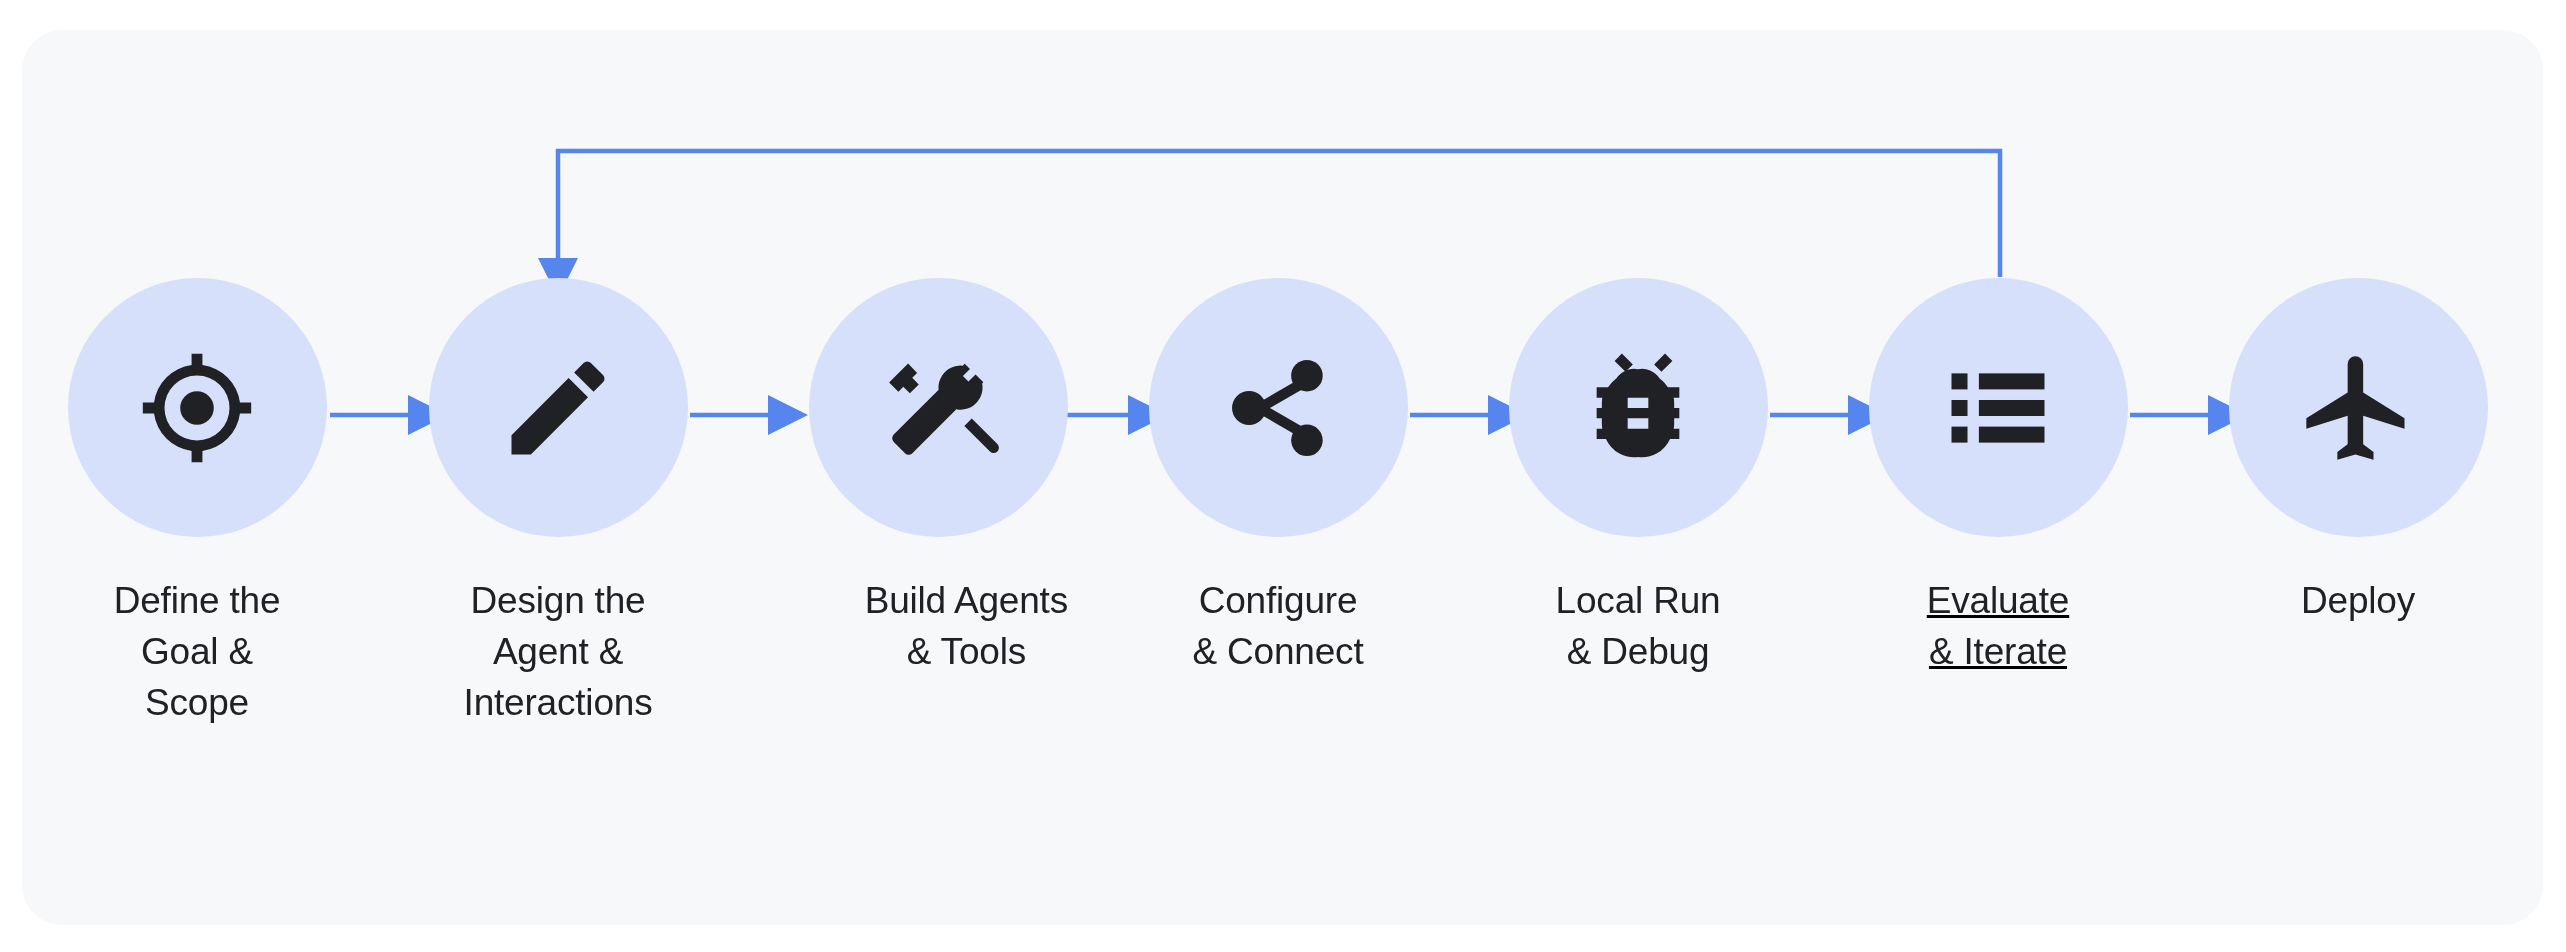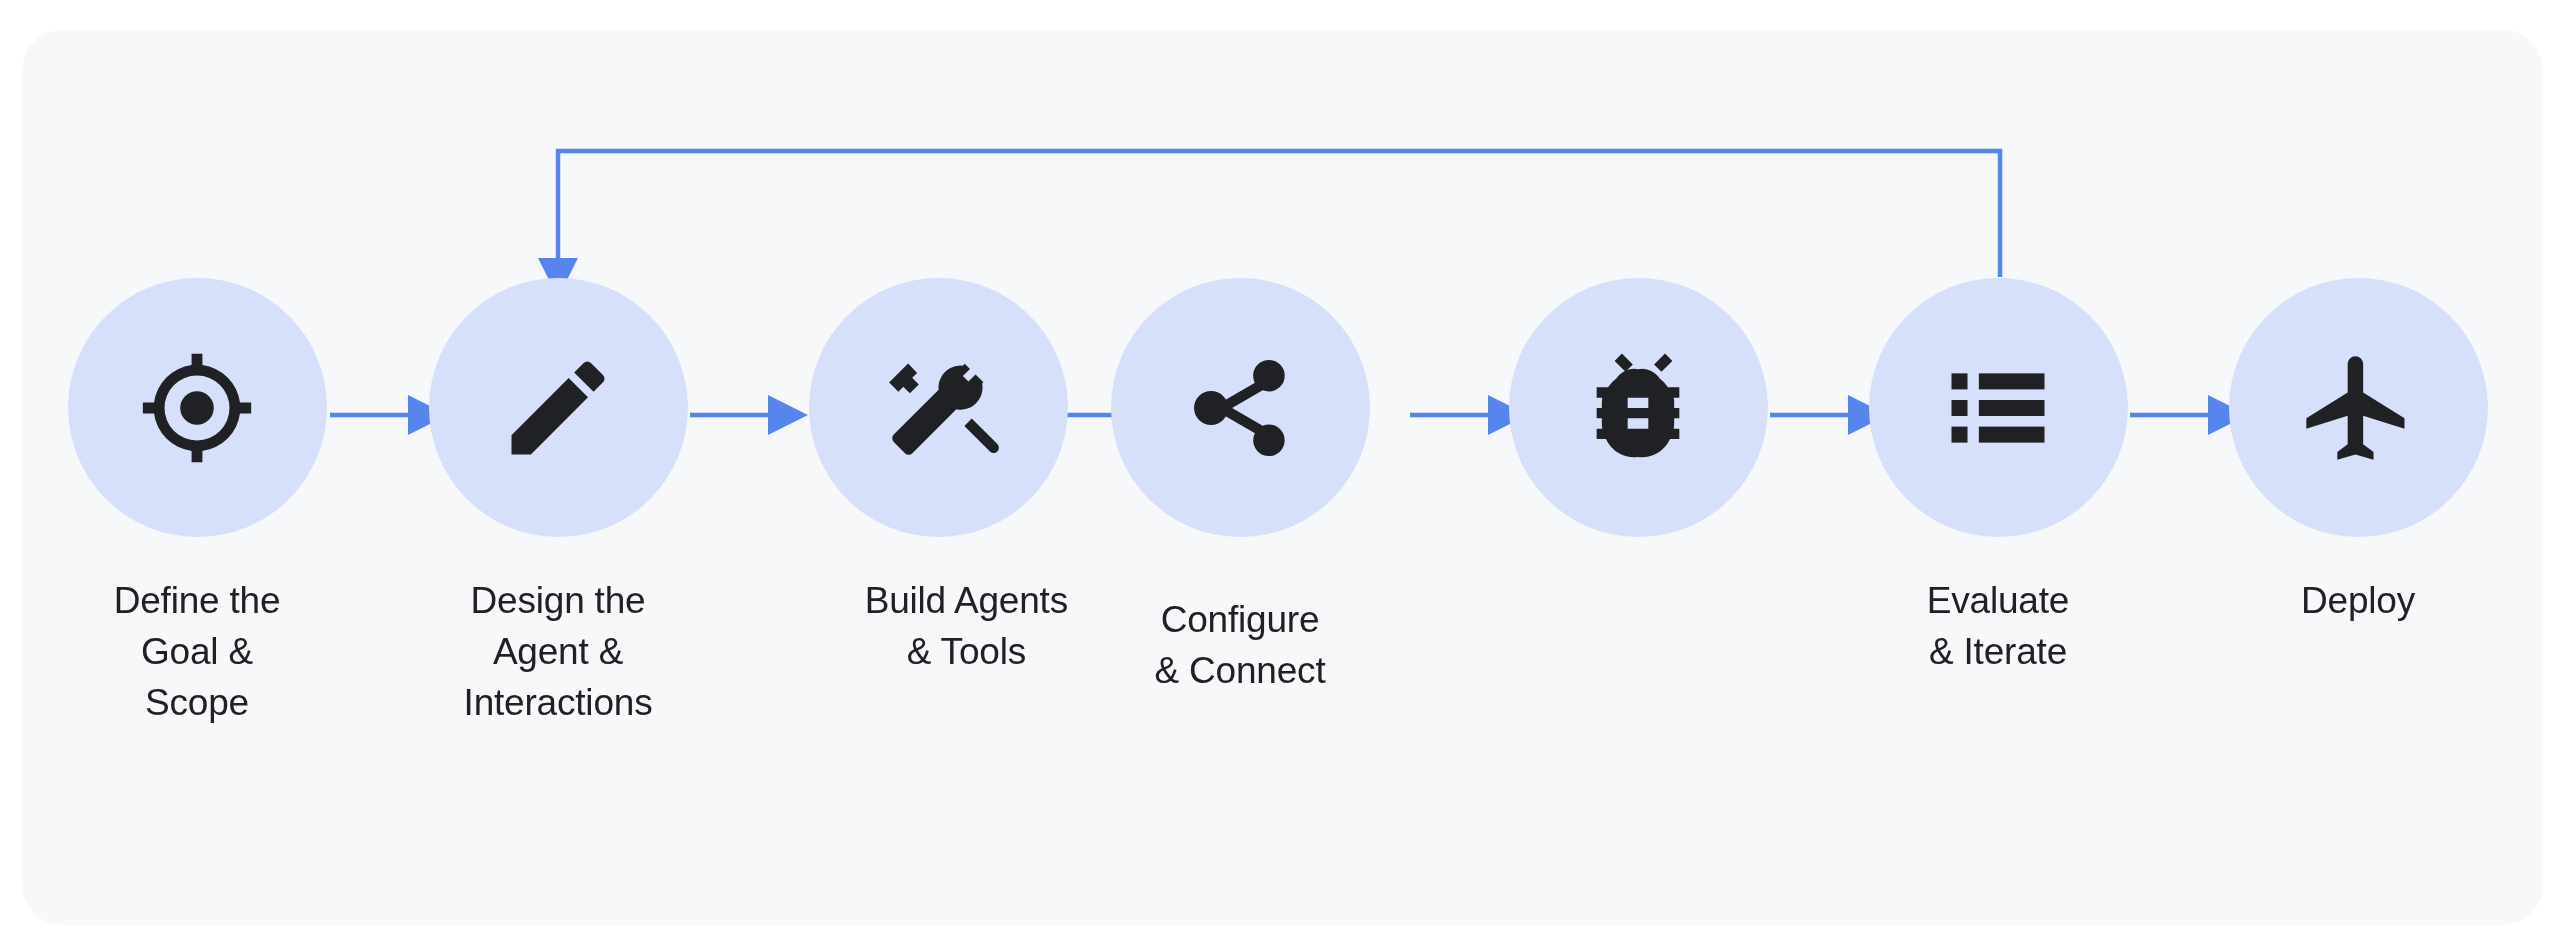--- a/index.html
+++ b/index.html
@@ -148,21 +148,21 @@
             <path d="M15.44 12.27a4.2 4.2 0 0 0 4.63-5.5l-2.3 2.3-2.06-.56-.56-2.06 2.3-2.3a4.2 4.2 0 0 0-5.5 4.63l-1.8 1.8 1.49 1.49 1.8-1.8z"></path>
             <path d="M6.12 3.5L2.5 7.12l1.77 1.77.93-.93 1.25 1.25 1.7-1.7-1.25-1.25.93-.93L6.12 3.5z"></path>
             <path d="M16.9 3.55L3.38 17.07a1 1 0 0 0 0 1.41l2.14 2.14a1 1 0 0 0 1.41 0L20.45 7.1l-1.49-1.49-1.35 1.35-1.06-1.06 1.35-1.35-1-1z"></path>
           </svg>
         </span>
       </div>
       <div class="step-label">Build Agents
 &amp; Tools</div>
     </div>
 
-    <div class="step" style="left:1240px;gap:19px;">
+    <div class="step" style="left:1278px;">
       <div class="step-circle">
         <span>
           <svg width="124" height="124" viewBox="0 0 24 24" fill="#202124">
             <path d="M17.3 13.4l-7.1-3.9v-.9l7.1-3.9 1 1.75-6.3 3.45v-1.1l6.3 3.45-1 1.25z" opacity="0"></path>
             <path d="M8.55 13.2l7.1 4.13 1-1.73-7.1-4.13-1 1.73z"></path>
             <path d="M15.65 6.67l-7.1 4.13 1 1.73 7.1-4.13-1-1.73z"></path>
             <circle cx="17.6" cy="5.75" r="3.05"></circle>
             <circle cx="17.6" cy="18.25" r="3.05"></circle>
             <circle cx="6.4" cy="12" r="3.3"></circle>
           </svg>
@@ -174,23 +174,25 @@
 
     <div class="step" style="left:1638px;">
       <div class="step-circle">
         <span>
           <svg width="124" height="124" viewBox="0 0 24 24" fill="#202124">
             <path d="M7.47 2.88l1.41-1.41 2.12 2.12-1.41 1.41-2.12-2.12zM15.12 3.59l2.12-2.12 1.41 1.41-2.12 2.12-1.41-1.41z"></path>
             <path d="M20 8h-2.2a5.99 5.99 0 0 0-1.65-1.77A4 4 0 0 0 12 4.5a4 4 0 0 0-4.15 1.73A5.99 5.99 0 0 0 6.2 8H4v2h1.09A6.6 6.6 0 0 0 5 11v1H4v2h1v1c0 .34.03.67.09 1H4v2h1.8A6 6 0 0 0 12 21.5a6 6 0 0 0 6.2-3.5H20v-2h-1.09c.06-.33.09-.66.09-1v-1h1v-2h-1v-1c0-.34-.03-.67-.09-1H20V8zm-6 8h-4v-2h4v2zm0-4h-4v-2h4v2z"></path>
           </svg>
         </span>
       </div>
-    </div>
-
-    <div class="step" style="left:1998px;">
+      <div class="step-label">Local Run
+&amp; Debug</div>
+    </div>
+
+    <div class="step" style="left:1998px;text-decoration:underline;">
       <div class="step-circle">
         <span>
           <svg width="124" height="124" viewBox="0 0 24 24" fill="#202124">
             <rect x="3" y="5.3" width="3.1" height="3.1"></rect>
             <rect x="3" y="10.45" width="3.1" height="3.1"></rect>
             <rect x="3" y="15.6" width="3.1" height="3.1"></rect>
             <rect x="8.3" y="5.3" width="12.7" height="3.1"></rect>
             <rect x="8.3" y="10.45" width="12.7" height="3.1"></rect>
             <rect x="8.3" y="15.6" width="12.7" height="3.1"></rect>
           </svg>

